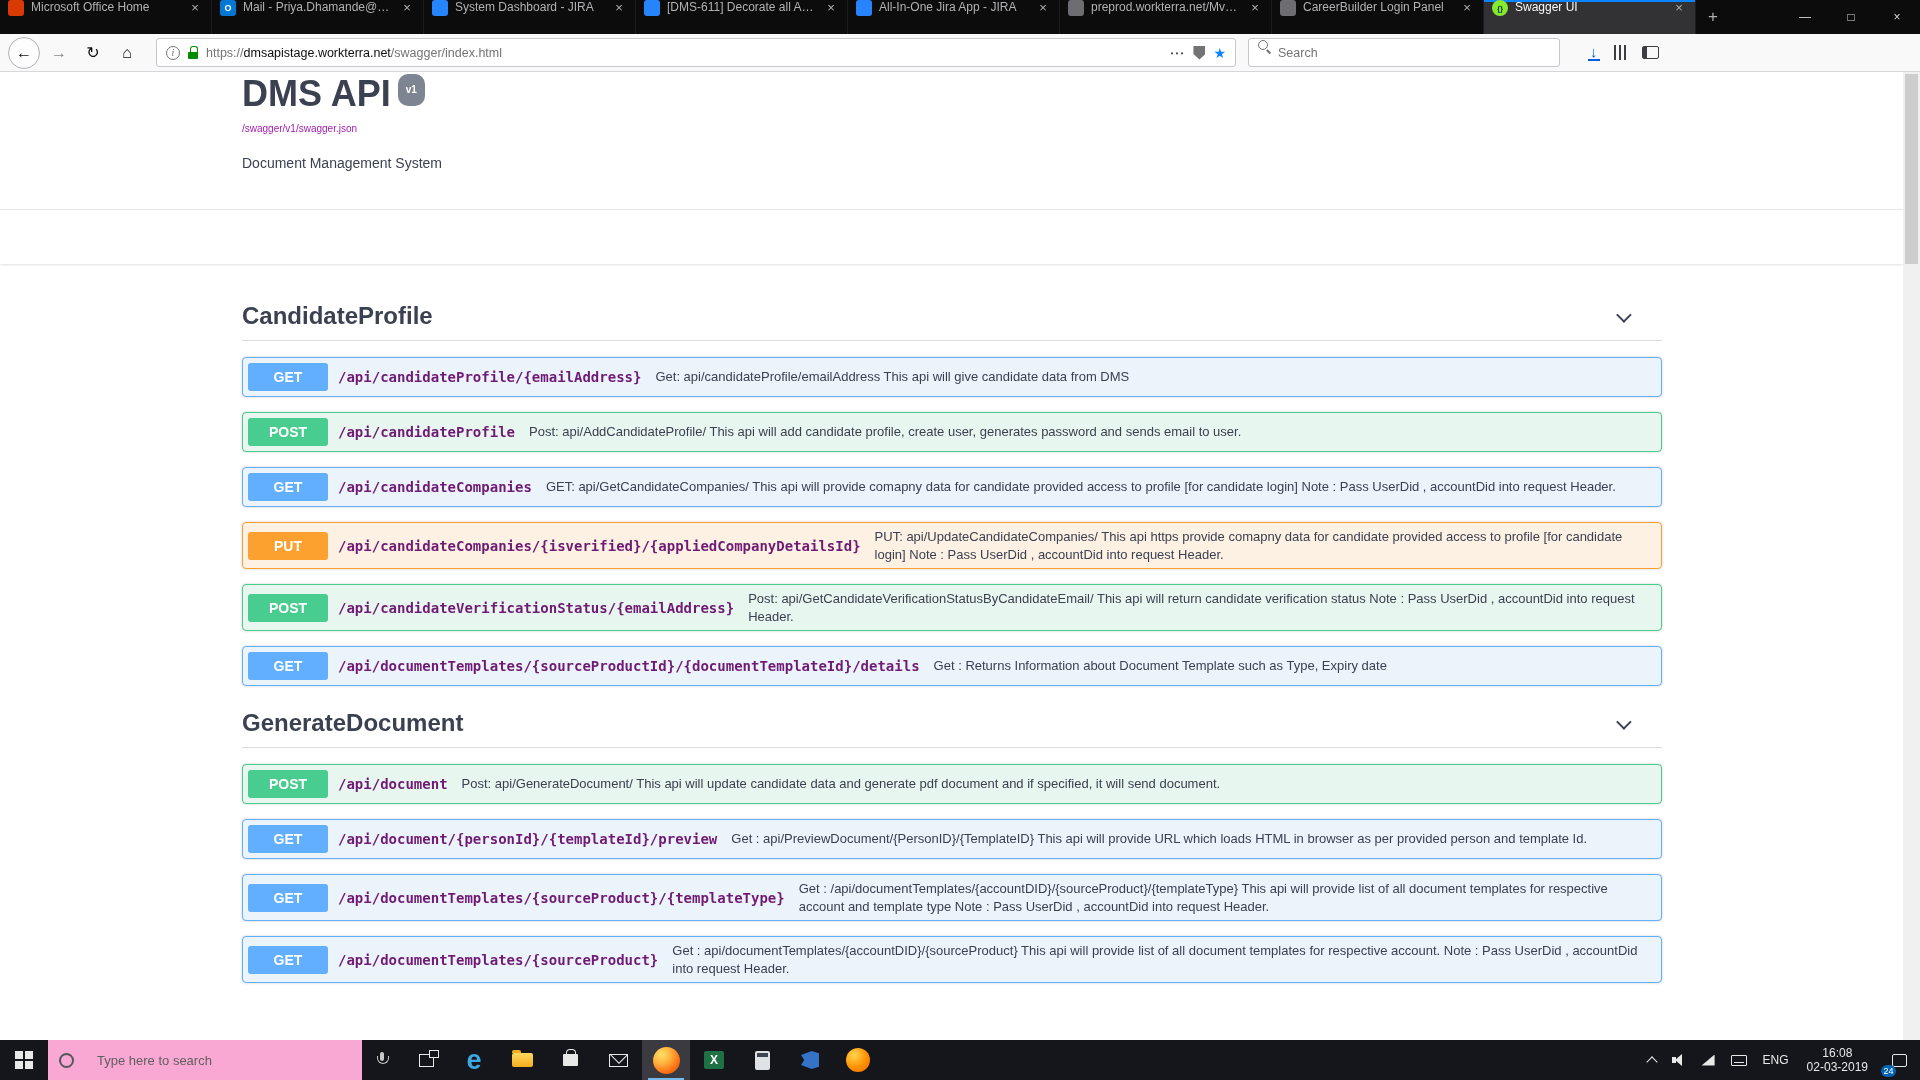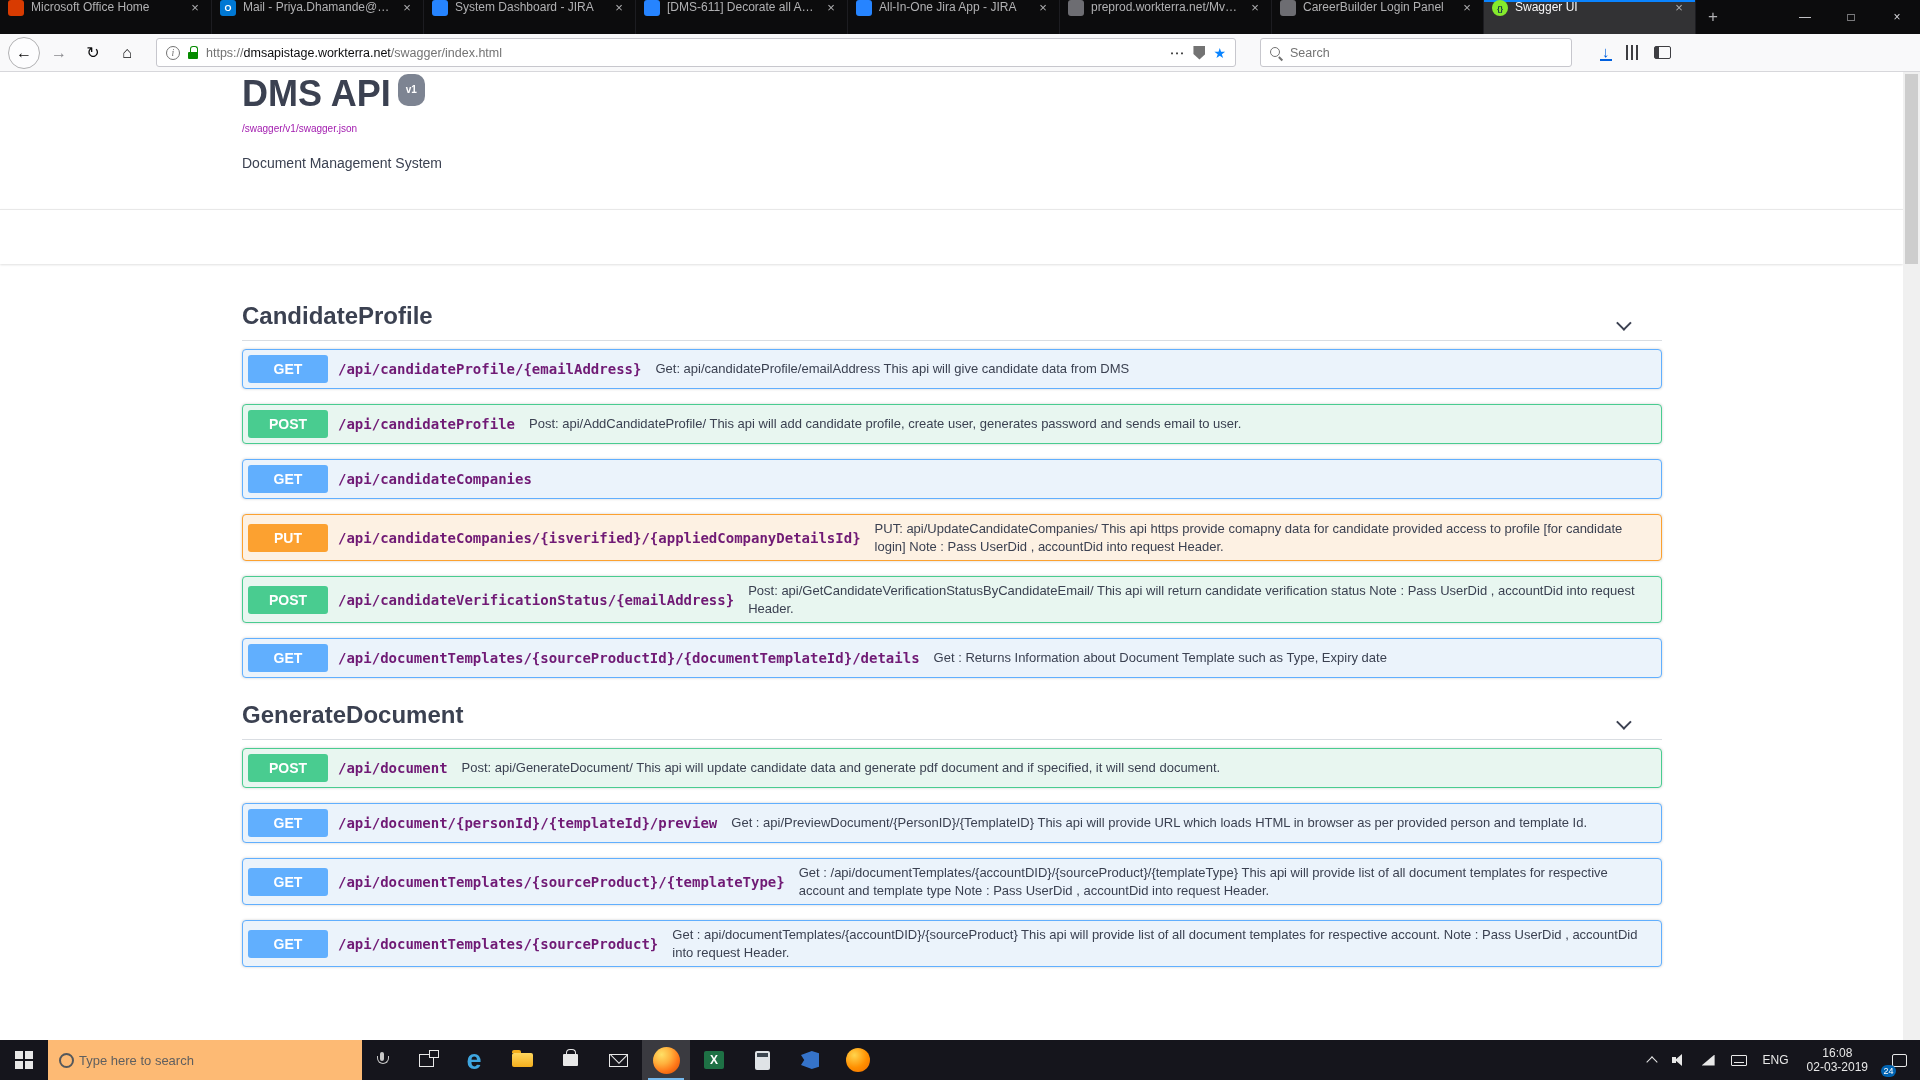--- a/index.html
+++ b/index.html
@@ -31,21 +31,21 @@
   .urlbar{flex:none;width:1080px;height:29px;background:#fff;border:1px solid #c7c7cd;border-radius:3px;display:flex;align-items:center;padding:0 9px;gap:8px;margin-left:12px}
   .info-i{flex:none;width:14px;height:14px;border:1px solid #737373;border-radius:50%;color:#737373;font-size:10px;font-style:italic;display:flex;align-items:center;justify-content:center;font-family:"Liberation Serif",serif}
   .lock{flex:none;width:10px;height:13px;position:relative}
   .lock::before{content:"";position:absolute;top:0;left:2px;width:6px;height:7px;border:1.5px solid #058b00;border-bottom:none;border-radius:3px 3px 0 0}
   .lock::after{content:"";position:absolute;bottom:0;left:0;width:10px;height:7px;background:#058b00;border-radius:1px}
   .url-text{flex:1;font-size:12.5px;color:#0c0c0d;white-space:nowrap;overflow:hidden}
   .url-text .dim{color:#737373}
   .pa-dots{flex:none;font-size:15px;color:#0c0c0d;letter-spacing:1px}
   .shield{flex:none;width:12px;height:14px;background:#737373;clip-path:polygon(0 0,100% 0,100% 60%,50% 100%,0 60%)}
   .star{flex:none;font-size:14px;color:#0a84ff;line-height:14px}
-  .searchbar{flex:none;width:312px;height:29px;background:#fff;border:1px solid #c7c7cd;border-radius:3px;display:flex;align-items:center;padding:0 8px;gap:7px;margin-left:24px}
+  .searchbar{flex:none;width:312px;height:29px;background:#fff;border:1px solid #c7c7cd;border-radius:3px;display:flex;padding:0 8px;gap:7px;margin-left:12px}
   .mag{position:relative;width:14px;height:14px;flex:none}
   .mag::before{content:"";position:absolute;left:1px;top:1px;width:8px;height:8px;border:1.5px solid #737373;border-radius:50%}
   .mag::after{content:"";position:absolute;left:10px;top:10px;width:5px;height:1.5px;background:#737373;transform:rotate(45deg);transform-origin:left center}
   .search-input{border:none;outline:none;flex:1;font-size:12.5px;color:#0c0c0d;font-family:"Liberation Sans",sans-serif;background:transparent}
   .search-input::placeholder{color:#737373}
   .nav-right{display:flex;align-items:center;margin-left:28px;gap:14px}
   .dl{color:#0060df;font-size:15px;line-height:13px;border-bottom:2px solid #0060df;padding:0 2px 1px}
   .lib{width:14px;height:15px;background:repeating-linear-gradient(90deg,#3e3e42 0 2px,transparent 2px 5px)}
   .sb{width:17px;height:13px;border:1.5px solid #3e3e42;border-radius:2px;position:relative}
   .sb::before{content:"";position:absolute;left:0;top:0;bottom:0;width:4px;background:#3e3e42}
@@ -54,21 +54,21 @@
   .viewport{position:absolute;top:72px;bottom:40px;left:0;right:17px;background:#fff;overflow:hidden}
   .swagger-wrap{width:100%}
   .info{margin-left:242px;width:1420px;padding-top:2px}
   .info h1{font-size:36px;font-weight:bold;color:#3b4151;line-height:40px}
   .vbadge{display:inline-block;vertical-align:super;background:#7d8492;color:#fff;font-size:10px;font-weight:bold;padding:10px 8px;border-radius:10px;margin-left:7px;line-height:12px}
   .spec-link{display:inline-block;margin-top:9px;font-size:10px;color:#a21caf;text-decoration:none;cursor:pointer}
   .api-desc{margin-top:19px;font-size:14px;color:#3b4151}
   .scheme-band{margin-top:38px;height:55px;background:#fff;border-top:1px solid #e8e8e8;box-shadow:0 1px 2px rgba(0,0,0,.12)}
   .sections{margin-left:242px;width:1420px;padding-top:22px}
   .tag-section{margin-top:8px}
-  .tag-header{display:flex;align-items:flex-end;justify-content:space-between;border-bottom:1px solid #d9dde2;padding:8px 0 10px;margin-bottom:8px;cursor:pointer}
+  .tag-header{display:flex;align-items:center;justify-content:space-between;border-bottom:1px solid #d9dde2;padding:8px 0 10px;margin-bottom:16px;cursor:pointer}
   .tag-name{font-size:24px;font-weight:bold;color:#3b4151}
   .chev{width:11px;height:11px;border-right:2px solid #3b4151;border-bottom:2px solid #3b4151;transform:rotate(45deg) translateY(-2px);margin-right:34px}
   .opblock{display:flex;align-items:center;margin:0 0 15px;border-radius:4px;border:1px solid;box-shadow:0 0 3px rgba(0,0,0,.19);padding:5px;cursor:pointer}
   .opblock.get{background:#ebf3fb;border-color:var(--get,#61affe)}
   .opblock.post{background:#e8f6f0;border-color:var(--post,#49cc90)}
   .opblock.put{background:#fdf1e3;border-color:var(--put,#fca130)}
   .method{flex:none;width:80px;padding:6px 0;text-align:center;border-radius:3px;color:#fff;font-weight:bold;font-size:14px}
   .method.get{background:var(--get,#61affe)}
   .method.post{background:var(--post,#49cc90)}
   .method.put{background:var(--put,#fca130)}
@@ -77,21 +77,21 @@
 
   
   .vscroll{position:absolute;top:72px;bottom:40px;right:0;width:17px;background:#f0f0f0}
   .thumb{position:absolute;top:2px;left:2px;right:2px;height:190px;background:#cdcdcd}
 
   
   .taskbar{position:absolute;left:0;right:0;bottom:0;height:40px;background:#15151c;display:flex;align-items:stretch;color:#e8e8e8}
   .tb-start{width:48px;display:flex;align-items:center;justify-content:center}
   .winlogo{display:grid;grid-template-columns:8px 8px;grid-template-rows:8px 8px;gap:1.5px}
   .winlogo i{background:#e8e8e8}
-  .tb-search{width:314px;background:#fdba74;display:flex;align-items:center;gap:5px;padding:0 11px}
+  .tb-search{width:314px;background:#f9a8d4;display:flex;align-items:center;gap:23px;padding:0 11px}
   .ring{flex:none;width:15px;height:15px;border:2px solid #54585c;border-radius:50%}
   .tb-search .ph{color:#5f5f5f;font-size:13px;white-space:nowrap}
   .tb-mic{width:40px;display:flex;align-items:center;justify-content:center}
   .mic{position:relative;width:14px;height:16px}
   .mic::before{content:"";position:absolute;left:5px;top:0;width:4px;height:9px;background:#c8c8c8;border-radius:2px}
   .mic::after{content:"";position:absolute;left:2px;top:4px;width:10px;height:7px;border:1.5px solid #c8c8c8;border-top:none;border-radius:0 0 7px 7px}
   .tb-apps{display:flex;align-items:stretch}
   .tb-app{width:48px;display:flex;align-items:center;justify-content:center;position:relative;background:transparent;border:none;cursor:pointer}
   .tb-app.active{background:rgba(255,255,255,.16)}
   .tb-app.active::after{content:"";position:absolute;left:6px;right:6px;bottom:0;height:2px;background:#76b9ed}
@@ -228,20 +228,21 @@
               <span class="desc">Get: api/candidateProfile/emailAddress This api will give candidate data from DMS</span>
             </div>
             <div class="opblock post">
               <span class="method post">POST</span>
               <span class="path">/api/candidateProfile</span>
               <span class="desc">Post: api/AddCandidateProfile/ This api will add candidate profile, create user, generates password and sends email to user.</span>
             </div>
             <div class="opblock get">
               <span class="method get">GET</span>
               <span class="path">/api/candidateCompanies</span>
+              <span class="desc">GET: api/GetCandidateCompanies/ This api will provide comapny data for candidate provided access to profile [for candidate login] Note : Pass UserDid , accountDid into request Header.</span>
             </div>
             <div class="opblock put">
               <span class="method put">PUT</span>
               <span class="path">/api/candidateCompanies/{isverified}/{appliedCompanyDetailsId}</span>
               <span class="desc">PUT: api/UpdateCandidateCompanies/ This api https provide comapny data for candidate provided access to profile [for candidate login] Note : Pass UserDid , accountDid into request Header.</span>
             </div>
             <div class="opblock post">
               <span class="method post">POST</span>
               <span class="path">/api/candidateVerificationStatus/{emailAddress}</span>
               <span class="desc">Post: api/GetCandidateVerificationStatusByCandidateEmail/ This api will return candidate verification status Note : Pass UserDid , accountDid into request Header.</span>

